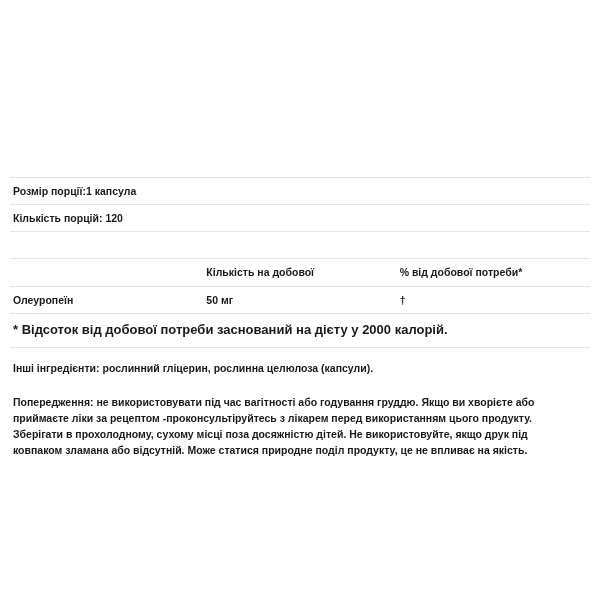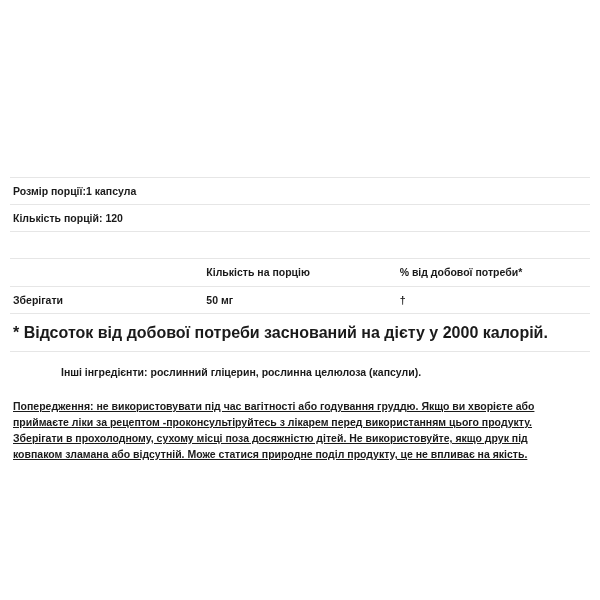--- a/index.html
+++ b/index.html
@@ -68,44 +68,42 @@
 
   .spacer-row td {
     border: none;
     height: 14px;
     padding: 0;
   }
 
   .footnotes {
     padding: 7px 0 7px 3px;
     border-bottom: 1px solid #e6e6e6;
-    font-size: 16px;
+    font-size: 13px;
     line-height: 1.45;
     font-weight: bold;
   }
   .footnotes .fn-line {
     display: block;
     white-space: nowrap;
   }
 
   .other-ingredients {
     padding: 13px 0 0 3px;
     font-size: 10.5px;
     line-height: 1.45;
     font-weight: bold;
-    margin-left: 48px;
   }
 
   .warning {
     padding: 19px 12px 0 3px;
     font-size: 10.5px;
     line-height: 1.52;
     font-weight: bold;
     text-align: left;
-    text-decoration: underline;
   }
 </style>
 </head>
 <body>
 
 <div class="page">
 
   <div class="top-spacer"></div>
 
   <div class="facts-wrap">
@@ -120,28 +118,28 @@
         <tr class="row-servings-count">
           <td colspan="3" class="cell-bold">Кількість порцій: 120</td>
         </tr>
 
         <tr class="spacer-row">
           <td colspan="3"></td>
         </tr>
 
         <tr class="row-colheads">
           <td class="col-name"></td>
-          <td class="col-amount">Кількість на порцію</td>
+          <td class="col-amount">Кількість на добової</td>
           <td class="col-dv">% від добової потреби*</td>
         </tr>
 
 
 
         <tr>
-          <td class="col-name cell-bold">Зберігати</td>
+          <td class="col-name cell-bold">Олеуропеїн</td>
           <td class="col-amount cell-bold">50 мг</td>
           <td class="col-dv cell-bold">†</td>
         </tr>
 
       </tbody>
     </table>
 
     <div class="footnotes">
       <span class="fn-line">* Відсоток від добової потреби заснований на дієту у 2000 калорій.</span>
     </div>

